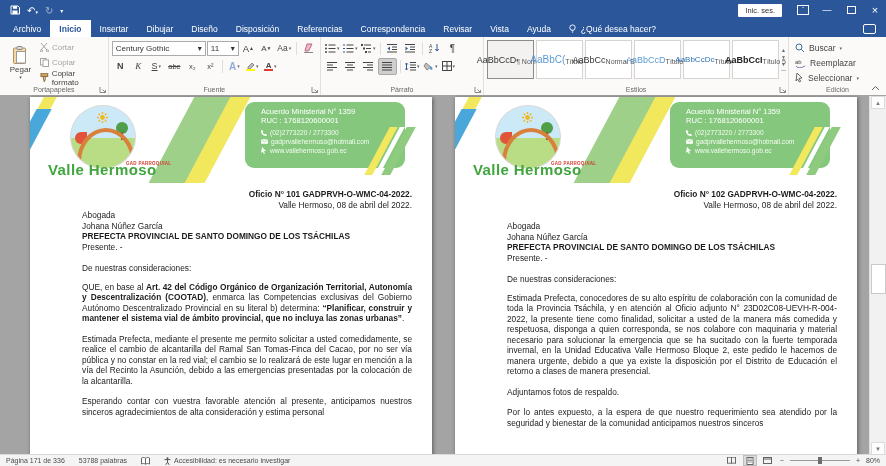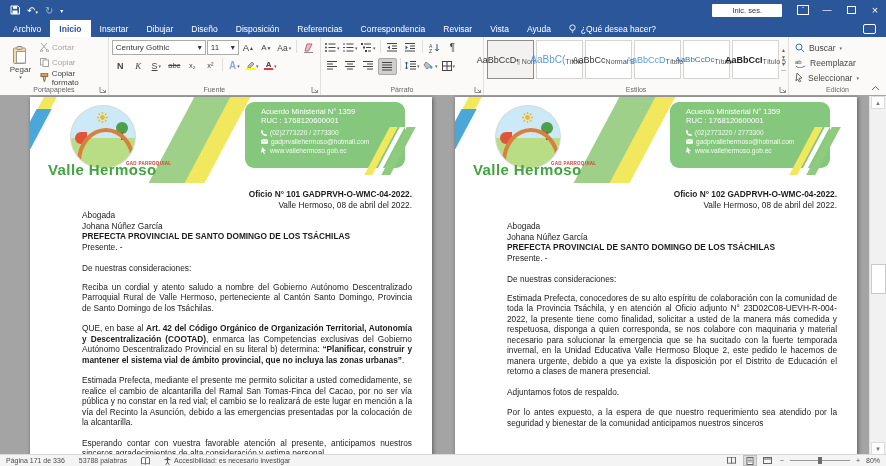--- a/index.html
+++ b/index.html
@@ -4,39 +4,39 @@
 <style>
   html,body{margin:0;padding:0;width:886px;height:466px;overflow:hidden;
     font-family:"Liberation Sans",sans-serif;background:#fff;position:relative}
   
   .titlebar{height:20px;background:#2b579a;color:#fff;display:flex;align-items:center;position:relative}
   .qat{display:flex;align-items:center;gap:7px;padding:0 10px;font-size:10px;z-index:2}
   .qat .gl{color:#fff;cursor:pointer}
   .qat .dim{color:#9fb4d4}
   .wintitle{position:absolute;left:0;right:0;text-align:center;font-size:9px;letter-spacing:.2px;pointer-events:none}
   .tb-right{margin-left:auto;display:flex;align-items:center;gap:2px;z-index:2}
-  .signin{background:#fff;color:#333;font-size:7.5px;padding:2px 20px;border-radius:1px;margin-right:8px;cursor:pointer}
+  .signin{background:#fff;color:#333;font-size:7.5px;padding:2px 7px;border-radius:1px;margin-right:8px;cursor:pointer}
   .wbtn{width:22px;height:20px;display:flex;align-items:center;justify-content:center;font-size:9px;cursor:pointer}
   .restore-box{width:7px;height:6px;border:1px solid #fff;position:relative}
   .ribbonopts{width:10px;height:8px;border:1px solid #fff;position:relative;font-size:5px;line-height:7px;text-align:center}
   
   .tabbar{height:17px;background:#2b579a;display:flex;align-items:stretch;color:#fff;font-size:8.5px;padding-left:4px;position:relative}
   .tab{padding:3px 9px 2px;cursor:pointer;display:flex;align-items:center}
   .tab.active{background:#fff;color:#2b579a;font-weight:bold}
   .tellme{display:flex;align-items:center;gap:4px;padding:0 8px;cursor:pointer}
   .bulb{width:9px;height:9px}
   .fb{margin-left:auto;margin-right:10px;display:flex;align-items:center}
   .fb-icon{width:11px;height:8px;border:1px solid #fff;border-radius:2px}
   
   .ribbon{height:58px;background:#fbfaf9;border-bottom:1px solid #ccc;display:flex;position:relative}
   .group{display:flex;flex-direction:column;border-right:1px solid #e2e0de;padding:3px 3px 0;position:relative}
   .glabel{margin-top:auto;text-align:center;font-size:7px;color:#6a6864;padding:0 0 2px}
   .dlg{position:absolute;right:1px;bottom:1px;width:8px;height:8px;cursor:pointer}
   .rows{display:flex;flex-direction:column;gap:2px}
-  .r{display:flex;gap:1px;height:16px}
+  .r{display:flex;align-items:center;gap:1px;height:16px}
   .btn{display:flex;align-items:center;justify-content:center;min-width:15px;height:15px;border-radius:2px;cursor:pointer;font-size:9px;color:#444;padding:0 1px}
   .btn .dd{font-size:5px;color:#666;margin-left:1px}
   .btn.active{background:#cfcfcf;border:1px solid #a9a9a9}
   .sep{width:1px;height:13px;background:#e0dedc;margin:0 2px}
   
   .pastebig{display:flex;flex-direction:column;align-items:center;justify-content:center;width:36px;height:46px;cursor:pointer;border-radius:2px;font-size:8px;color:#444}
   .cbcol{display:flex;flex-direction:column;justify-content:flex-start;gap:2px;padding-top:1px}
   .smallcmd{display:flex;align-items:center;gap:3px;font-size:8px;height:13px;padding:0 2px;border-radius:2px;cursor:pointer}
   .smallcmd.dis{color:#a6a4a2}
   .smallcmd:not(.dis){color:#444}
@@ -512,21 +512,20 @@
         <b class="nb">Oficio N° 101 GADPRVH-O-WMC-04-2022.</b><br>
         <span class="nb">Valle Hermoso, 08 de abril del 2022.</span>
       </p>
       <p class="addr">
         <span>Abogada</span><br>
         <span>Johana Núñez García</span><br>
         <b>PREFECTA PROVINCIAL DE SANTO DOMINGO DE LOS TSÁCHILAS</b><br>
         <span>Presente. -</span>
       </p>
       <p style="margin-bottom:8px">De nuestras consideraciones:</p>
-      <p>Reciba un cordial y atento saludo a nombre del Gobierno Autónomo Descentralizado Parroquial Rural de Valle Hermoso, perteneciente al Cantón Santo Domingo, Provincia de Santo Domingo de los Tsáchilas.</p>
       <p><span>QUE, en base al </span><b>Art. 42 del Código Orgánico de Organización Territorial, Autonomía y Descentralización (COOTAD)</b><span>, enmarca las Competencias exclusivas del Gobierno Autónomo Descentralizado Provincial en su literal b) determina: </span><b>“Planificar, construir y mantener el sistema vial de ámbito provincial, que no incluya las zonas urbanas”</b><span>.</span></p>
       <p>Estimada Prefecta, mediante el presente me permito solicitar a usted comedidamente, se realice el cambio de alcantarilla del Ramal San Tomas-Finca del Cacao, por no ser vía pública y no constar en la red vial; el cambio se lo realizará de este lugar en mención a la vía del Recinto la Asunción, debido a las emergencias presentadas por la colocación de la alcantarilla.</p>
       <p>Esperando contar con vuestra favorable atención al presente, anticipamos nuestros sinceros agradecimientos de alta consideración y estima personal</p>
     </div>
   </div>
 
   <div class="page p2">
     <div class="lh">
       <div class="skew" style="left:8px;top:-2px;width:13px;height:26px;background:#f2e85e"></div>
       <div class="skew" style="left:-4px;top:12px;width:15px;height:40px;background:#4aa7d9"></div>

